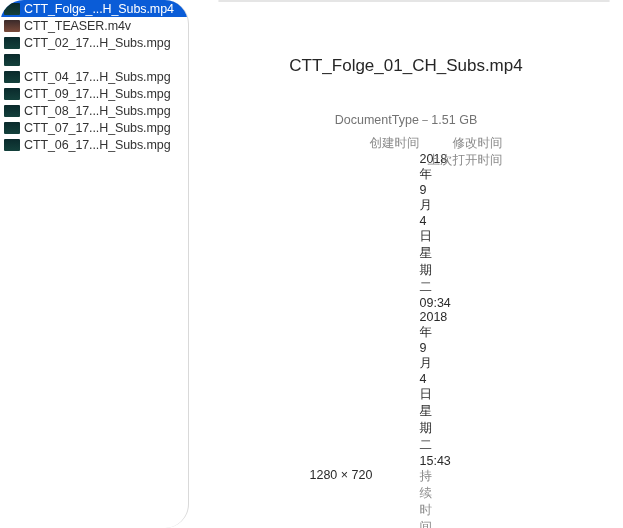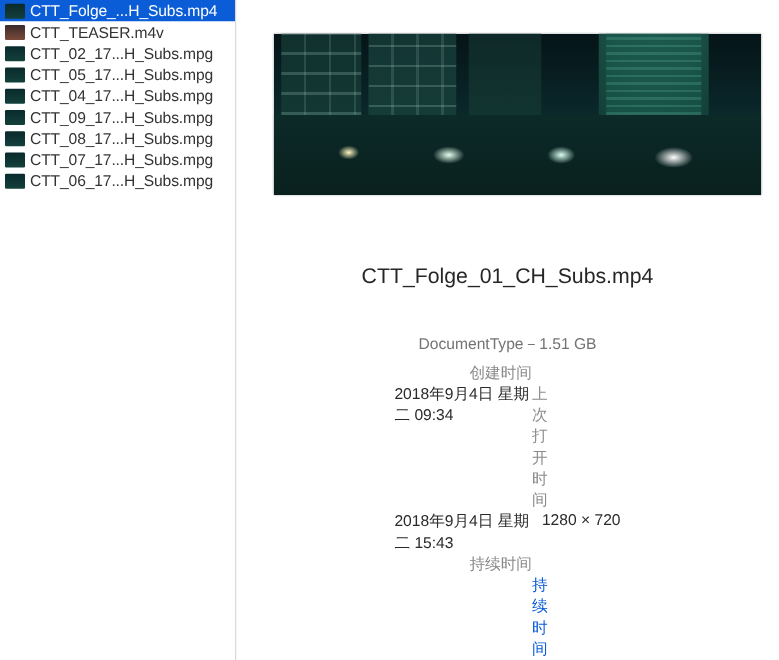--- a/index.html
+++ b/index.html
@@ -1,17 +1,17 @@
 <!DOCTYPE html>
 <html><head>
 <meta charset="utf-8">
 <style>
   html,body{margin:0;padding:0;font-family:-apple-system,"Helvetica Neue",Arial,sans-serif;font-size:13px;color:#333;background:#fff;}
   .app{display:flex;width:623px;height:528px;overflow:hidden;}
-  .sidebar{width:188px;border-right:1px solid #d9d9d9;background:#fff;overflow:hidden;}
+  .sidebar{width:188px;border-right:1px solid #d9d9d9;background:#fff;overflow:hidden;border-radius:24px;}
   .file-row{display:flex;align-items:center;height:17px;padding:0 4px;gap:4px;white-space:nowrap;overflow:hidden;}
   .file-row.selected{background:#0a5cd7;color:#fff;}
   .thumb{width:16px;height:12px;flex:0 0 16px;border-radius:1px;}
   .thumb.night{background:linear-gradient(#0a2a2c,#13403b);}
   .thumb.teaser{background:linear-gradient(#3a2a2a,#7a4a3a);}
   .file-label{font-size:12.5px;letter-spacing:-.1px;overflow:hidden;text-overflow:ellipsis;}
   .preview{flex:1;display:flex;flex-direction:column;align-items:center;overflow:hidden;}
   .preview-spacer{height:52px;}
   .preview-img{width:390px;height:260px;margin-left:16px;border:1px solid #e5e5e5;border-radius:2px;overflow:hidden;position:relative;}
   .sky{position:absolute;inset:0;background:linear-gradient(#051418 0%,#0b2a2c 55%,#0e3a36 100%);}
@@ -52,21 +52,20 @@
       <div class="file-row">
         <div class="thumb teaser"></div>
         <span class="file-label">CTT_TEASER.m4v</span>
       </div>
       <div class="file-row">
         <div class="thumb night"></div>
         <span class="file-label">CTT_02_17...H_Subs.mpg</span>
       </div>
       <div class="file-row">
         <div class="thumb night"></div>
-        <span class="file-label">CTT_05_17...H_Subs.mpg</span>
       </div>
       <div class="file-row">
         <div class="thumb night"></div>
         <span class="file-label">CTT_04_17...H_Subs.mpg</span>
       </div>
       <div class="file-row">
         <div class="thumb night"></div>
         <span class="file-label">CTT_09_17...H_Subs.mpg</span>
       </div>
       <div class="file-row">
@@ -96,20 +95,21 @@
       <div class="bldg b3"></div>
       <div class="tower"></div>
       <div class="road"></div>
       <div class="lights"></div>
     </div>
     <div class="title">CTT_Folge_01_CH_Subs.mp4</div>
     <div class="subline">DocumentType－1.51 GB</div>
     <div class="meta" id="meta">
         <div class="mk">创建时间</div>
         <div></div>
+        <div class="mk">修改时间</div>
         <div></div>
         <div class="mv">2018年9月4日 星期二 09:34</div>
         <div class="mk">上次打开时间</div>
         <div></div>
         <div class="mv">2018年9月4日 星期二 15:43</div>
         <div></div>
         <div class="mv">1280 × 720</div>
         <div class="mk">持续时间</div>
         <div></div>
         <div class="mk"></div>

